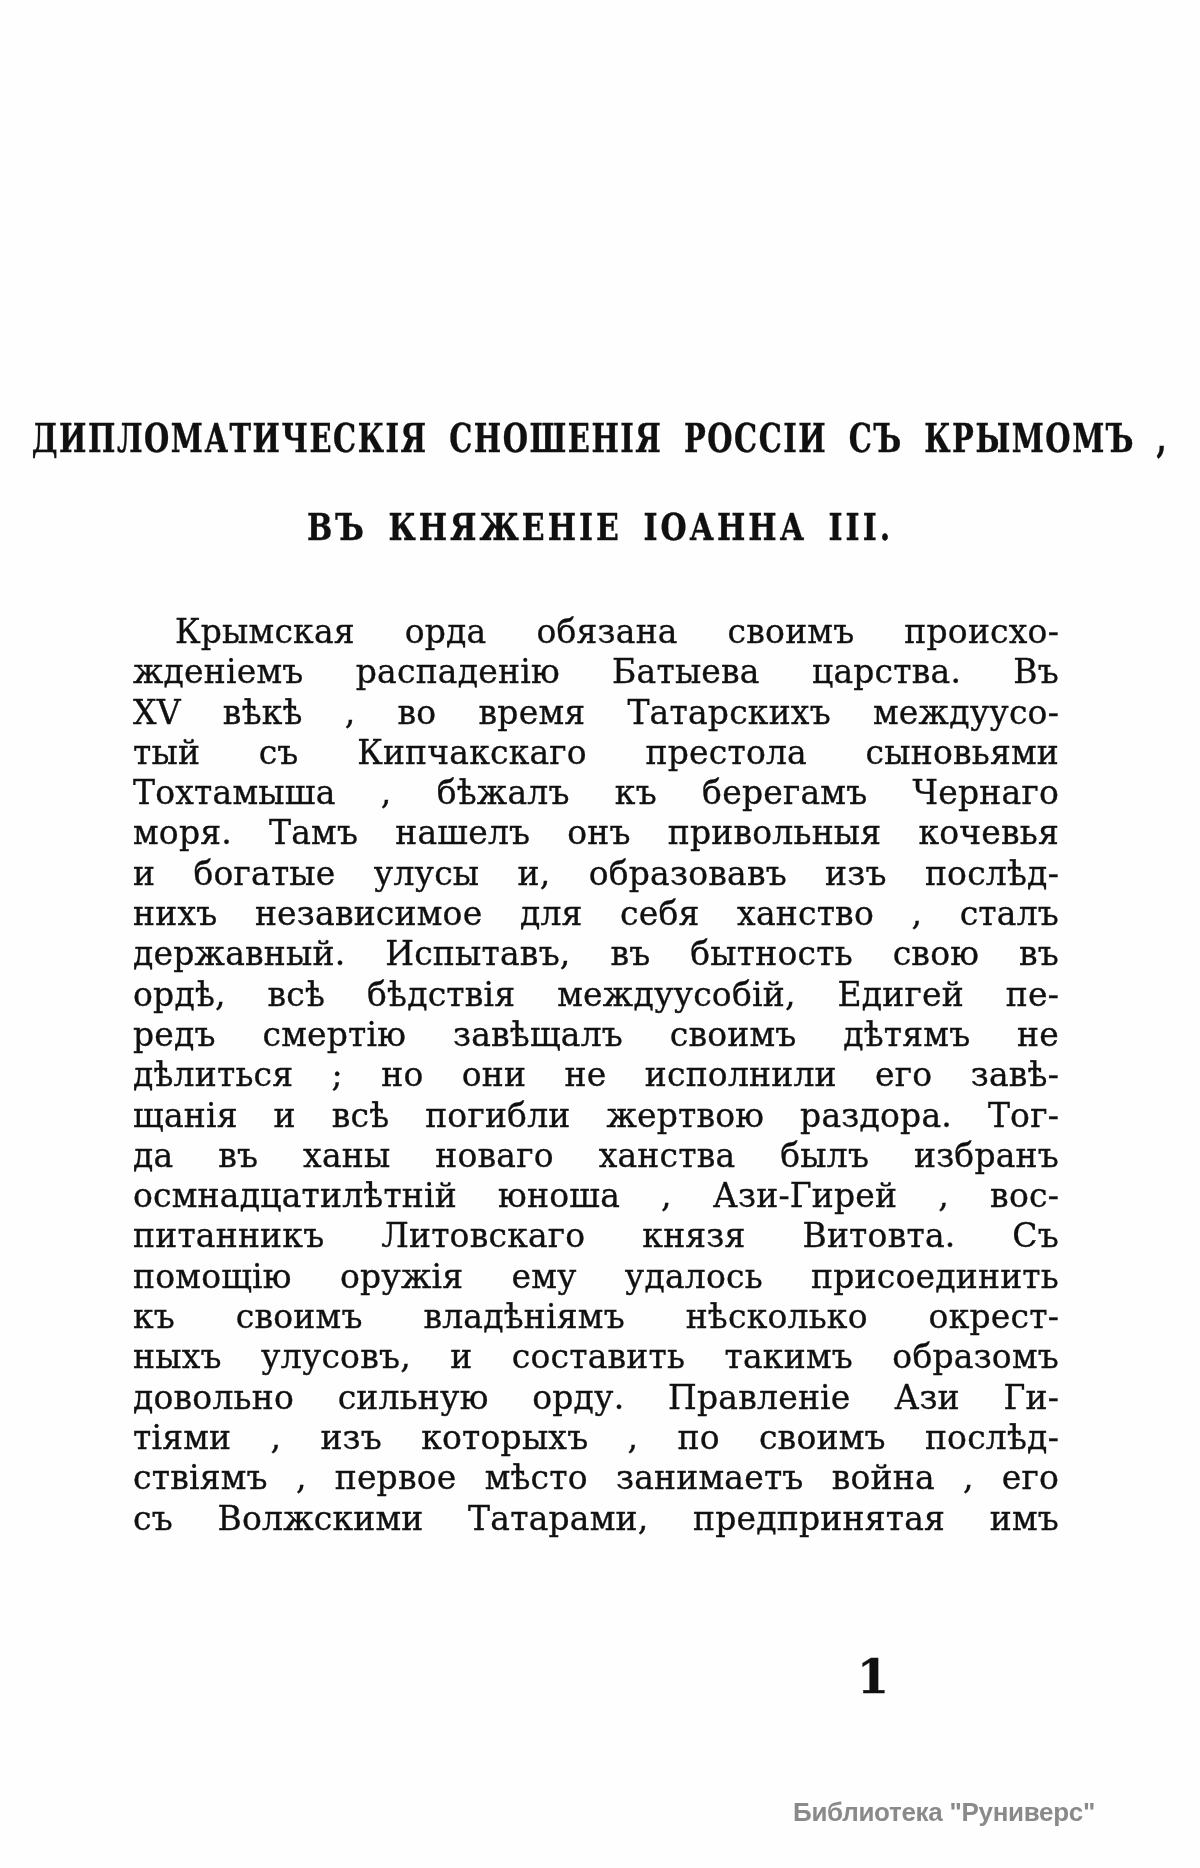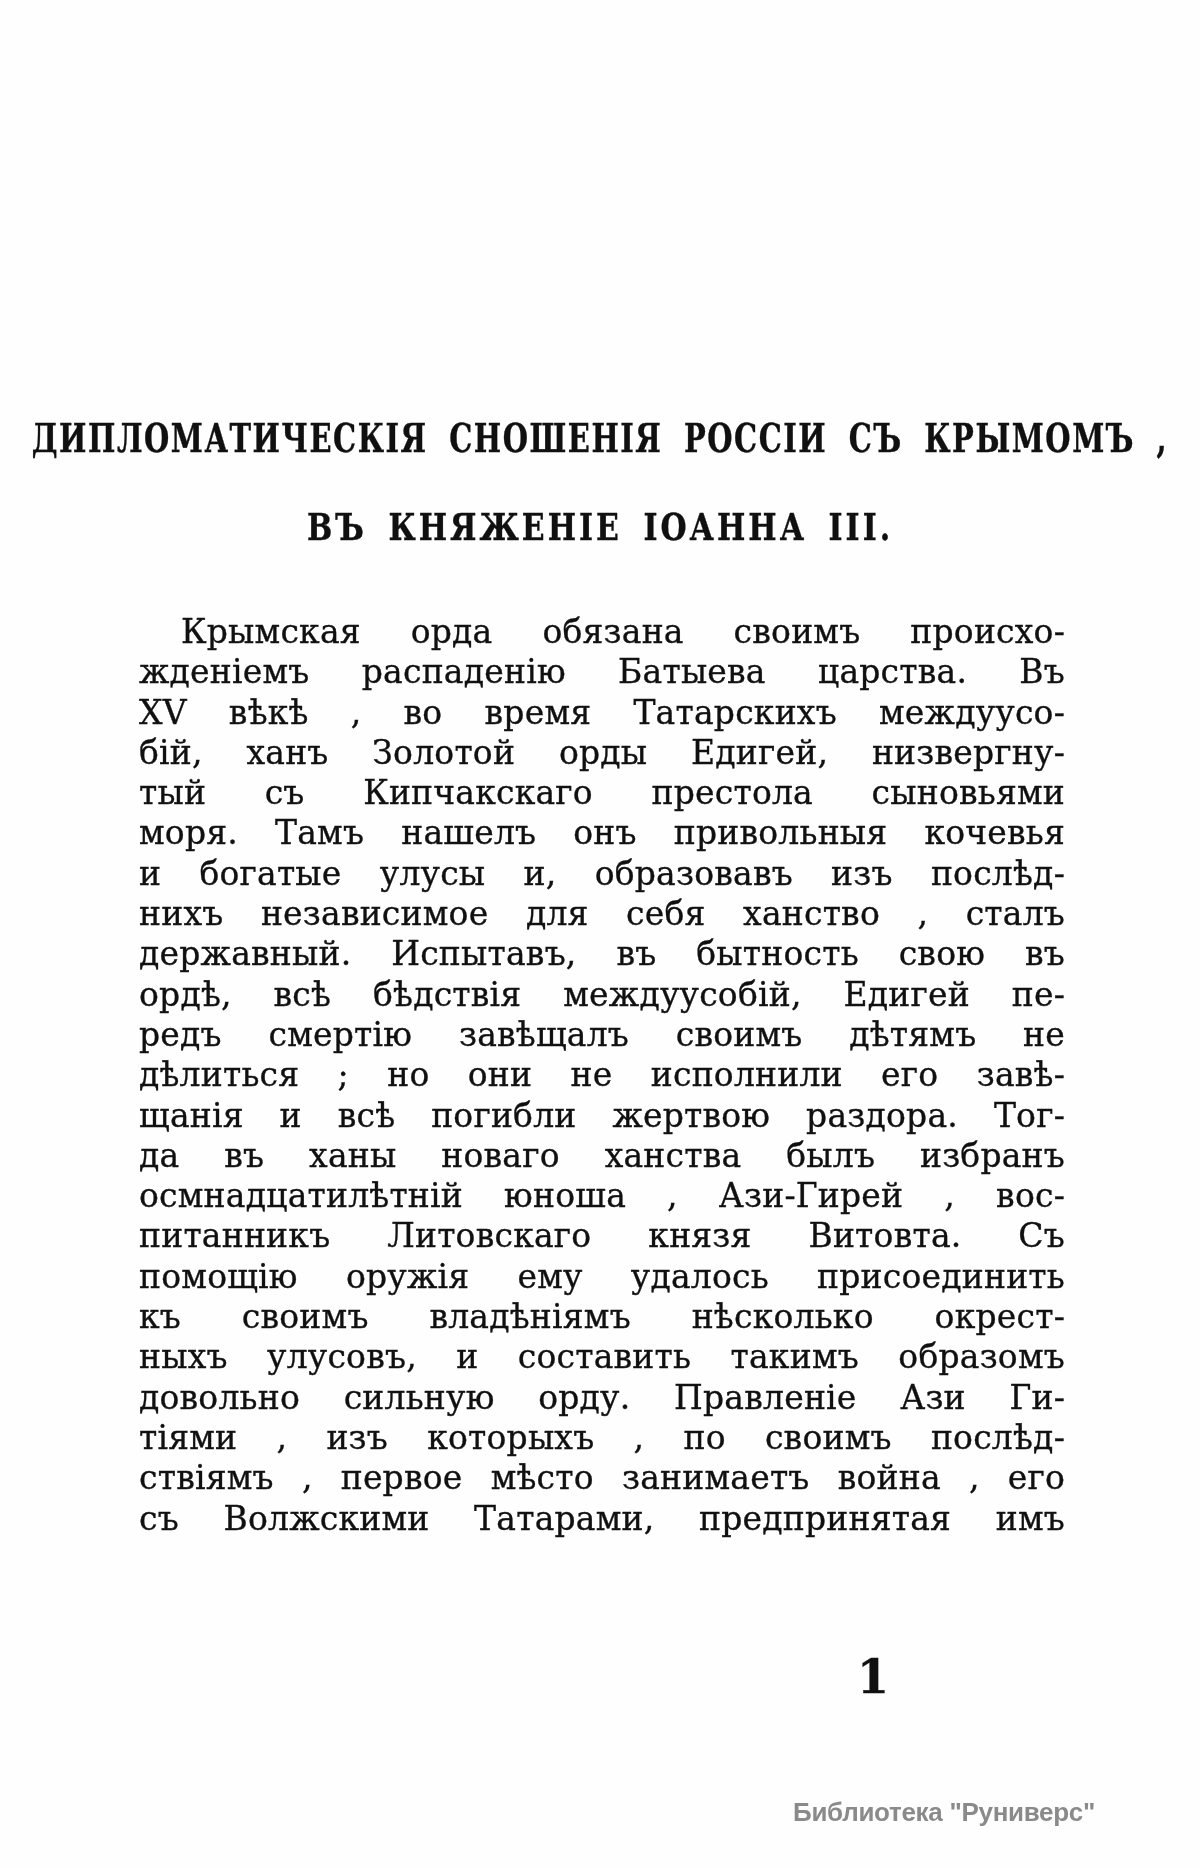--- a/index.html
+++ b/index.html
@@ -42,21 +42,21 @@
     letter-spacing: 3px;
     word-spacing: 8px;
     white-space: nowrap;
     transform: scaleY(1.22);
     transform-origin: center top;
     -webkit-text-stroke: 0.3px #141414;
   }
   .body-text {
     position: absolute;
     top: 612px;
-    left: 139px;
+    left: 133px;
     width: 926px;
   }
   .line {
     font-size: 33px;
     line-height: 40.3px;
     text-align: justify;
     text-align-last: justify;
     text-justify: inter-word;
     white-space: normal;
     letter-spacing: 0.2px;
@@ -93,22 +93,22 @@
 <div class="page">
 
   <div class="title-line-1">ДИПЛОМАТИЧЕСКІЯ СНОШЕНІЯ РОССІИ СЪ КРЫМОМЪ ,</div>
 
   <div class="title-line-2">ВЪ КНЯЖЕНІЕ ІОАННА III.</div>
 
   <div class="body-text">
     <div class="line indent">Крымская орда обязана своимъ происхо-</div>
     <div class="line">жденіемъ распаденію Батыева царства. Въ</div>
     <div class="line">XV вѣкѣ , во время Татарскихъ междуусо-</div>
-    <div class="line">бій, ханъ Золотой орды Едигей, низвергну-</div>
     <div class="line">тый съ Кипчакскаго престола сыновьями</div>
+    <div class="line">Тохтамыша , бѣжалъ къ берегамъ Чернаго</div>
     <div class="line">моря. Тамъ нашелъ онъ привольныя кочевья</div>
     <div class="line">и богатые улусы и, образовавъ изъ послѣд-</div>
     <div class="line">нихъ независимое для себя ханство , сталъ</div>
     <div class="line">державный. Испытавъ, въ бытность свою въ</div>
     <div class="line">ордѣ, всѣ бѣдствія междуусобій, Едигей пе-</div>
     <div class="line">редъ смертію завѣщалъ своимъ дѣтямъ не</div>
     <div class="line">дѣлиться ; но они не исполнили его завѣ-</div>
     <div class="line">щанія и всѣ погибли жертвою раздора. Тог-</div>
     <div class="line">да въ ханы новаго ханства былъ избранъ</div>
     <div class="line">осмнадцатилѣтній юноша , Ази-Гирей , вос-</div>

